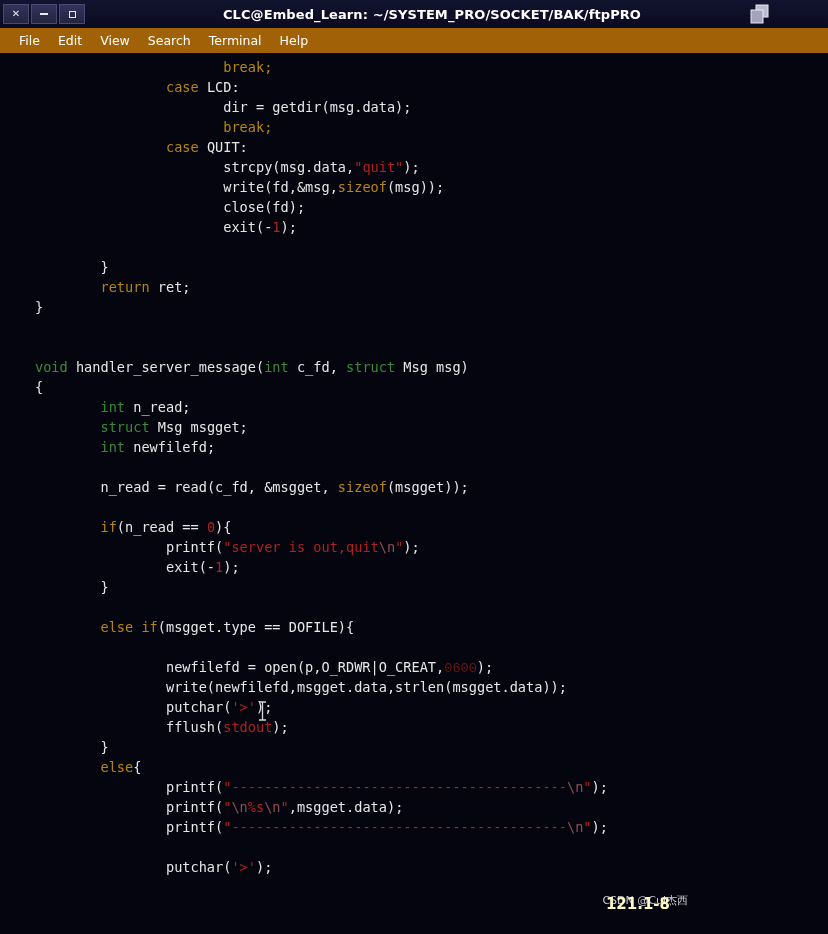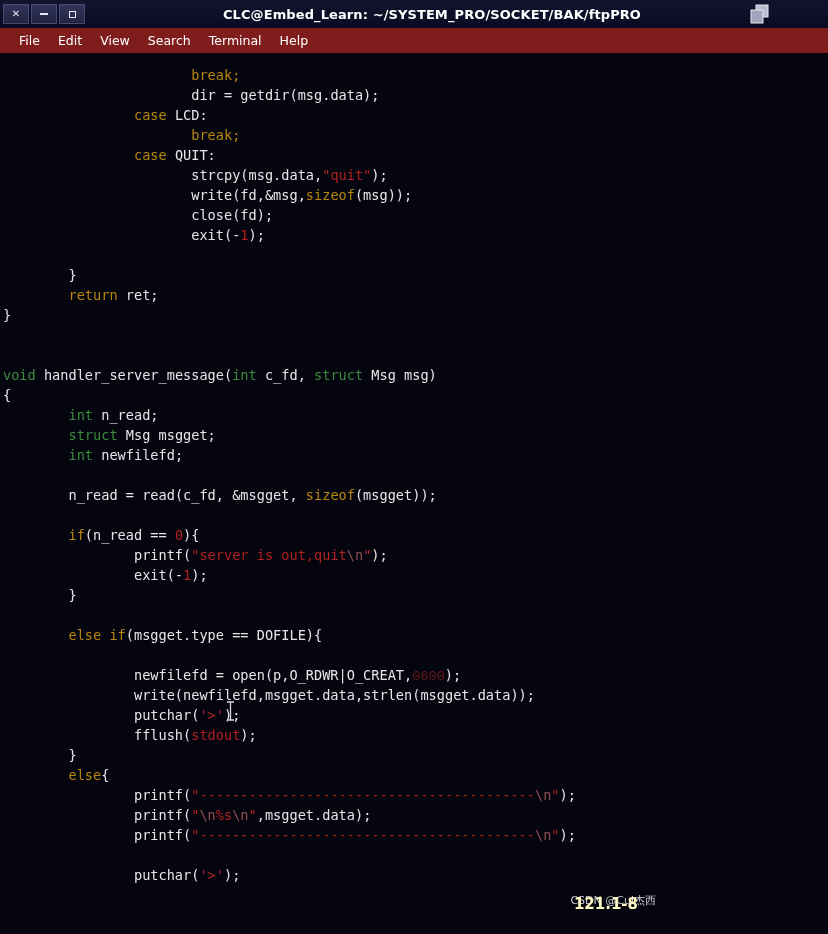--- a/index.html
+++ b/index.html
@@ -42,37 +42,38 @@
     pointer-events:none; letter-spacing:0.1px;padding-left:36px;
   }
   #stack-icon{
     position:absolute; right:57px; top:4px;
     width:22px; height:21px;
   }
 
   
   #menubar{
     height:25px; width:828px;
-    background:#7f1d1d;
+    background:#a16207;
     display:flex; align-items:center;
     padding-left:10px;
     font-family:"DejaVu Sans", sans-serif;
   }
   .menuitem{
     color:#ffffff; font-size:12.5px;
     padding:2px 9px; cursor:pointer; white-space:nowrap;
   }
 
   
   #terminal{
     position:relative;
     width:664px; height:881px;
     background:#05050f;
     overflow:hidden;
-    padding-top:12px;
+    padding-top:4px;
+    margin-left:32px;
   }
   .line{
     height:20px; line-height:20px;
     font-size:13.6px;
     white-space:pre;
     color:#e6e6e6;
     padding-left:3px;
     letter-spacing:0px;
   }
   .kw   { color:#b8860b; }            
@@ -139,22 +140,22 @@
   <div class="menuitem">Edit</div>
   <div class="menuitem">View</div>
   <div class="menuitem">Search</div>
   <div class="menuitem">Terminal</div>
   <div class="menuitem">Help</div>
 </div>
 
 <div id="terminal">
   <div id="code-lines">
       <div class="line"><span class="pln">                       </span><span class="kw">break;</span></div>
+      <div class="line"><span class="pln">                </span><span class="kw">case </span><span class="pln">LCD:</span></div>
       <div class="line"><span class="pln">                       </span><span class="pln">dir = getdir(msg.data);</span></div>
-      <div class="line"><span class="pln">                </span><span class="kw">case </span><span class="pln">LCD:</span></div>
       <div class="line"><span class="pln">                       </span><span class="kw">break;</span></div>
       <div class="line"><span class="pln">                </span><span class="kw">case </span><span class="pln">QUIT:</span></div>
       <div class="line"><span class="pln">                       </span><span class="pln">strcpy(msg.data,</span><span class="str">"quit"</span><span class="pln">);</span></div>
       <div class="line"><span class="pln">                       </span><span class="pln">write(fd,&amp;msg,</span><span class="fn">sizeof</span><span class="pln">(msg));</span></div>
       <div class="line"><span class="pln">                       </span><span class="pln">close(fd);</span></div>
       <div class="line"><span class="pln">                       </span><span class="pln">exit(-</span><span class="num">1</span><span class="pln">);</span></div>
       <div class="line">&nbsp;</div>
       <div class="line"><span class="pln">        </span><span class="pln">}</span></div>
       <div class="line"><span class="pln">        </span><span class="kw">return</span><span class="pln"> ret;</span></div>
       <div class="line"><span class="pln">}</span></div>

